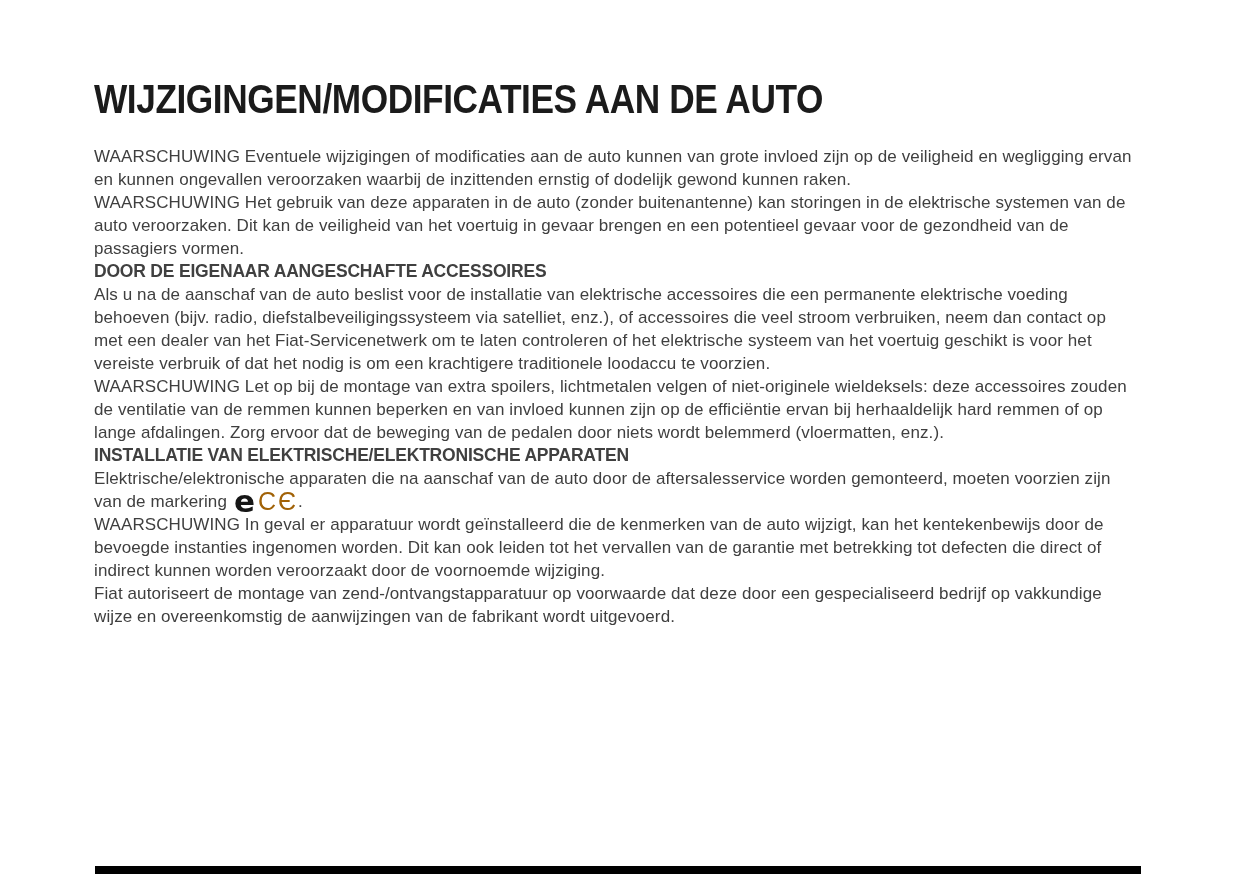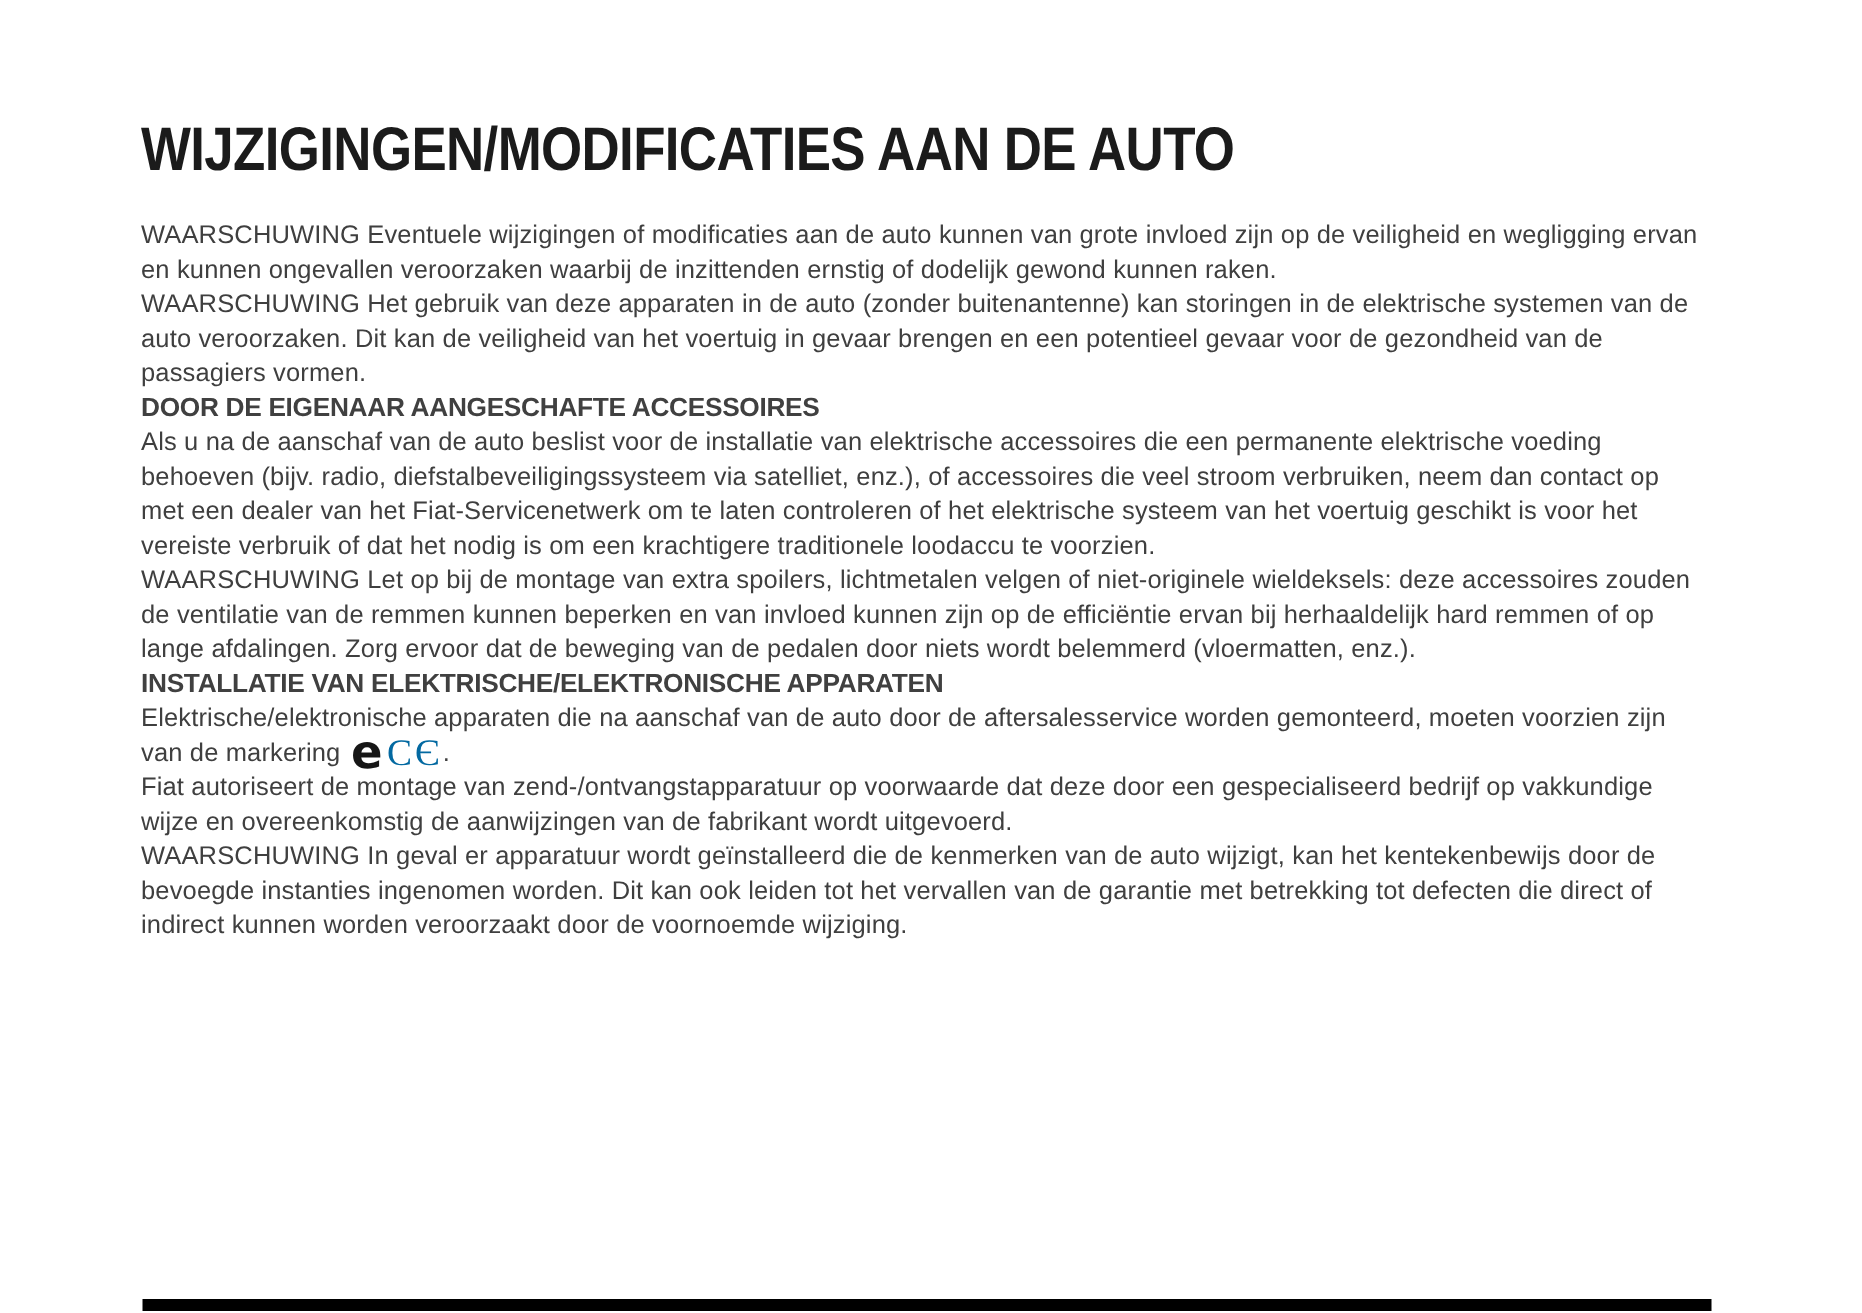--- a/index.html
+++ b/index.html
@@ -58,26 +58,26 @@
     font-family: "DejaVu Sans", sans-serif;
     font-weight: 700;
     font-size: 31px;
     line-height: 0;
     letter-spacing: -1px;
     color: #161616;
     margin-left: 7px;
     vertical-align: -5px;
   }
   .ce-mark {
-    font-family: Liberation Serif, serif;
+    font-family: Liberation Sans, sans-serif;
     font-weight: 500;
     font-size: 25px;
     line-height: 0;
     letter-spacing: 2px;
-    color: #0369a1;
+    color: #a16207;
     margin-left: 4px;
     vertical-align: -3px;
   }
   .footer-rule {
     position: absolute;
     left: 95px;
     top: 866px;
     width: 1046px;
     height: 8px;
     background: #000000;
@@ -98,19 +98,19 @@
 
   <p class="body-text gap-sm">Als u na de aanschaf van de auto beslist voor de installatie van elektrische accessoires die een permanente elektrische voeding behoeven (bijv. radio, diefstalbeveiligingssysteem via satelliet, enz.), of accessoires die veel stroom verbruiken, neem dan contact op met een dealer van het Fiat-Servicenetwerk om te laten controleren of het elektrische systeem van het voertuig geschikt is voor het vereiste verbruik of dat het nodig is om een krachtigere traditionele loodaccu te voorzien.</p>
 
   <p class="body-text gap-md">WAARSCHUWING Let op bij de montage van extra spoilers, lichtmetalen velgen of niet-originele wieldeksels: deze accessoires zouden de ventilatie van de remmen kunnen beperken en van invloed kunnen zijn op de efficiëntie ervan bij herhaaldelijk hard remmen of op lange afdalingen. Zorg ervoor dat de beweging van de pedalen door niets wordt belemmerd (vloermatten, enz.).</p>
 
 
   <h2 class="sub-heading">INSTALLATIE VAN ELEKTRISCHE/ELEKTRONISCHE APPARATEN</h2>
 
   <p class="body-text mark-line"><span>Elektrische/elektronische apparaten die na aanschaf van de auto door de aftersalesservice worden gemonteerd, moeten voorzien zijn van de markering</span><span class="e-mark">e</span><span class="ce-mark">CЄ</span><span>.</span></p>
 
+  <p class="body-text">WAARSCHUWING In geval er apparatuur wordt geïnstalleerd die de kenmerken van de auto wijzigt, kan het kentekenbewijs door de bevoegde instanties ingenomen worden. Dit kan ook leiden tot het vervallen van de garantie met betrekking tot defecten die direct of indirect kunnen worden veroorzaakt door de voornoemde wijziging.</p>
+
   <p class="body-text gap-sm">Fiat autoriseert de montage van zend-/ontvangstapparatuur op voorwaarde dat deze door een gespecialiseerd bedrijf op vakkundige wijze en overeenkomstig de aanwijzingen van de fabrikant wordt uitgevoerd.</p>
-
-  <p class="body-text">WAARSCHUWING In geval er apparatuur wordt geïnstalleerd die de kenmerken van de auto wijzigt, kan het kentekenbewijs door de bevoegde instanties ingenomen worden. Dit kan ook leiden tot het vervallen van de garantie met betrekking tot defecten die direct of indirect kunnen worden veroorzaakt door de voornoemde wijziging.</p>
 
 </div>
 
 <div class="footer-rule"></div>
 
 </body></html>

